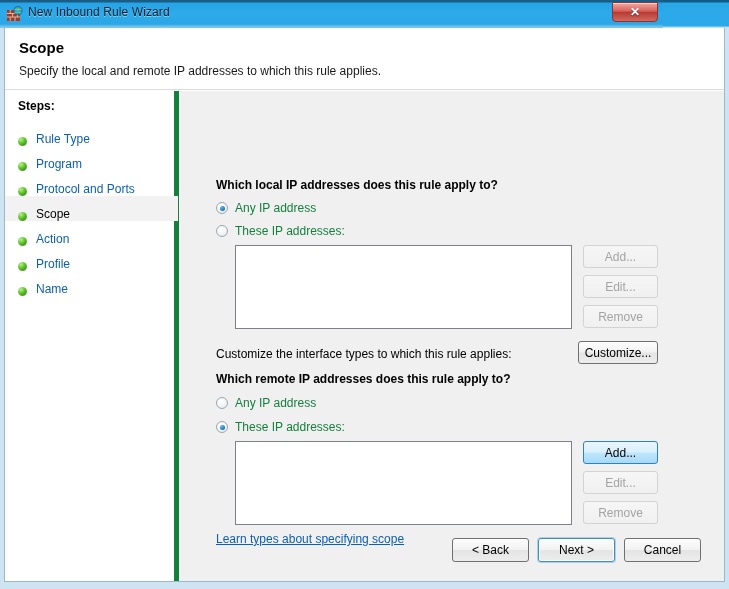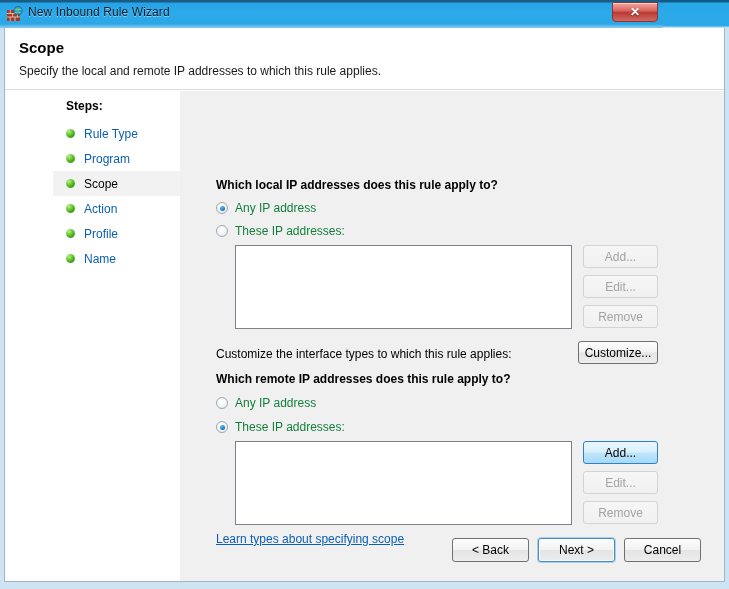--- a/index.html
+++ b/index.html
@@ -74,35 +74,34 @@
   #page-subtitle {
     position: absolute; left: 14px; top: 36px;
     font-size: 12px; color: #1a1a1a;
   }
 
   
   #sidebar {
     position: absolute; left: 0; top: 63px;
     width: 174px; height: 490px;
     background: #ffffff;
-    border-right: 3px solid #15803d;
-    margin-left: 48px;
+    border-right: 5px solid #15803d;
   }
   #steps-label {
     position: absolute; left: 13px; top: 8px;
     font-size: 12px; font-weight: bold; color: #000000;
   }
   #steps-list {
     position: absolute; left: 0; top: 30px;
     width: 173px;
   }
   .step {
     position: relative;
     height: 25px;
-    display: flex; align-items: center;
+    display: flex; align-items: flex-end;
     padding-left: 13px;
     cursor: pointer;
   }
   .step.active { background: #f2f2f2; }
   .step-bullet {
     width: 9px; height: 9px; border-radius: 50%;
     margin-right: 9px; flex: none;
     background: radial-gradient(circle at 33% 28%, #b8f08a 0%, #5fc427 42%, #2f8f10 78%, #1f6b08 100%);
     box-shadow: inset 0 0 1px rgba(255,255,255,.6);
   }
@@ -243,20 +242,24 @@
       <div id="steps-label">Steps:</div>
       <div id="steps-list">
         <div class="step">
           <span class="step-bullet"></span>
           <span class="step-label">Rule Type</span>
         </div>
         <div class="step">
           <span class="step-bullet"></span>
           <span class="step-label">Program</span>
         </div>
+        <div class="step">
+          <span class="step-bullet"></span>
+          <span class="step-label">Protocol and Ports</span>
+        </div>
         <div class="step active">
           <span class="step-bullet"></span>
           <span class="step-label">Scope</span>
         </div>
         <div class="step">
           <span class="step-bullet"></span>
           <span class="step-label">Action</span>
         </div>
         <div class="step">
           <span class="step-bullet"></span>

